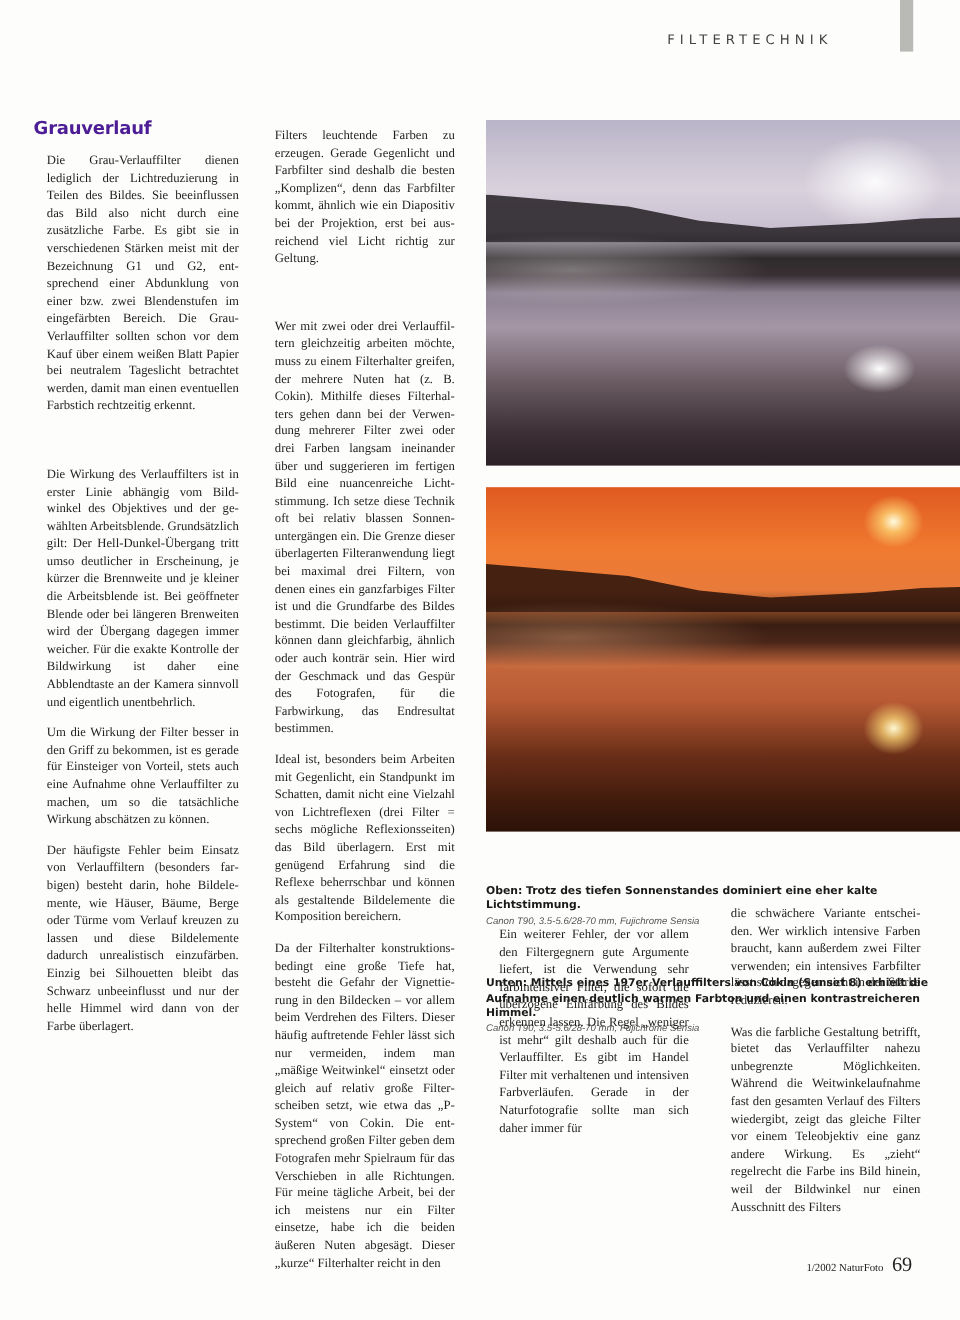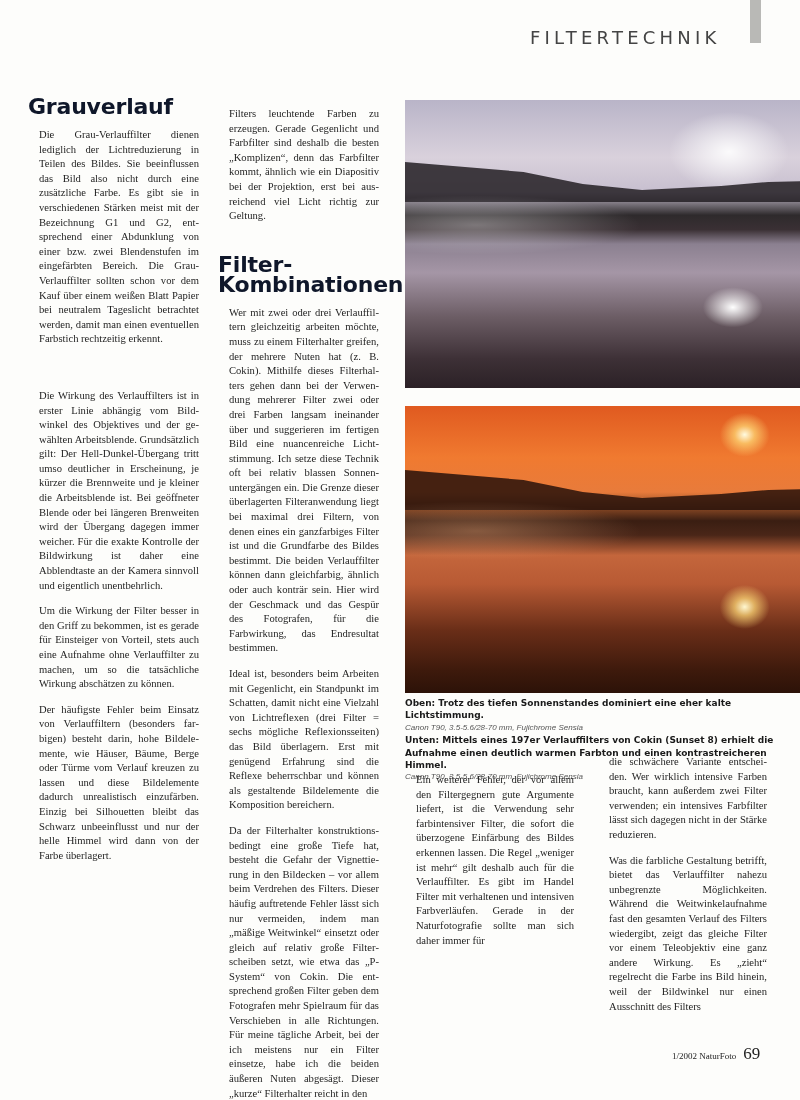--- a/index.html
+++ b/index.html
@@ -3,36 +3,36 @@
 <meta charset="utf-8">
 <style>
   html, body { margin: 0; padding: 0; }
   body {
     width: 800px; height: 1100px; position: relative; overflow: hidden;
     background: #fdfdfb;
     font-family: "DejaVu Sans", sans-serif;
     color: #1e1e1e;
   }
   .section-tag {
-    position: absolute; top: 27px; left: 530px;
-    font-size: 18px; letter-spacing: 4.2px; color: #444;
+    position: absolute; top: 27px; left: 556px;
+    font-size: 11px; letter-spacing: 4.2px; color: #444;
     font-family: "DejaVu Sans", sans-serif;
   }
   .tag-bar {
     position: absolute; top: 0; left: 750px; width: 11px; height: 43px;
     background: #b9b9b6;
   }
   .col {
     position: absolute; font-size: 10.6px; line-height: 14.6px;
     text-align: justify; hyphens: manual;
   }
   .col p { margin: 11px; font-family: Liberation Serif, serif; }
   .col h2 {
-    font-size: 22px; line-height: 20px; margin: 0 0 10px 0; font-weight: bold;
-    color: #0f172a; letter-spacing: -0.2px;
+    font-size: 15px; line-height: 20px; margin: 0 0 10px 0; font-weight: bold;
+    color: #4c1d95; letter-spacing: -0.2px;
   }
   .col1 { left: 28px; top: 97px; width: 182px; }
   .col2 { left: 218px; top: 96px; width: 172px; }
   .col3 { left: 405px; top: 762px; width: 180px; }
   .col4 { left: 598px; top: 744px; width: 180px; }
   .gap { height: 20px; }
   .photo {
     position: absolute; left: 405px; width: 395px; overflow: hidden;
   }
   .photo-cold {
@@ -57,21 +57,21 @@
   .photo-warm .hill { top: 64px; background: rgba(40,18,10,0.85); }
   .photo .mist {
     position: absolute; left: 0; top: 95px; width: 60%; height: 60px;
     background: radial-gradient(ellipse at 30% 50%, rgba(255,255,255,0.35), rgba(255,255,255,0) 70%);
   }
   .photo-warm .mist { background: radial-gradient(ellipse at 30% 50%, rgba(255,190,140,0.35), rgba(255,190,140,0) 70%); }
   .captions {
     position: absolute; left: 405px; top: 697px; width: 390px;
     font-size: 9px; line-height: 12.4px;
   }
-  .captions .cap-bold { font-weight: bold; color: #1a1a1a; }
+  .captions .cap-bold { font-weight: bold; color: #1a1a1a; margin-top: 40px; }
   .captions .cap-meta { font-style: italic; color: #555; font-size: 8px; font-family: Liberation Sans, sans-serif; }
   .footer {
     position: absolute; left: 672px; top: 1044px;
     font-family: "Liberation Serif", serif; color: #222;
   }
   .footer .issue { font-size: 9px; }
   .footer .page { font-size: 17px; margin-left: 3px; }
 </style>
 </head>
 <body>
@@ -85,21 +85,20 @@
   <div class="gap"></div>
   <p>Die Wirkung des Verlauffilters ist in erster Linie abhängig vom Bild­winkel des Objektives und der ge­wählten Arbeitsblende. Grund­sätzlich gilt: Der Hell-Dunkel-Übergang tritt umso deutlicher in Erscheinung, je kürzer die Brenn­weite und je kleiner die Arbeits­blende ist. Bei geöffneter Blende oder bei längeren Brenweiten wird der Übergang dagegen immer weicher. Für die exakte Kontrolle der Bildwirkung ist daher eine Abblendtaste an der Kamera sinn­voll und eigentlich unentbehrlich.</p>
   <p>Um die Wirkung der Filter besser in den Griff zu bekommen, ist es gerade für Einsteiger von Vorteil, stets auch eine Aufnahme ohne Verlauffilter zu machen, um so die tatsächliche Wirkung abschätzen zu können.</p>
   <p>Der häufigste Fehler beim Einsatz von Verlauffiltern (besonders far­bigen) besteht darin, hohe Bildele­mente, wie Häuser, Bäume, Berge oder Türme vom Verlauf kreuzen zu lassen und diese Bildelemente dadurch unrealistisch einzufär­ben. Einzig bei Silhouetten bleibt das Schwarz unbeeinflusst und nur der helle Himmel wird dann von der Farbe überlagert.</p>
   <div class="gap"></div>
 </div>
 
 <div class="col col2">
   <p>Filters leuchtende Farben zu erzeugen. Gerade Gegenlicht und Farbfilter sind deshalb die besten „Komplizen“, denn das Farbfilter kommt, ähnlich wie ein Diapositiv bei der Projektion, erst bei aus­reichend viel Licht richtig zur Geltung.</p>
   <div class="gap"></div>
-  <h2>Filter-Kombinationen</h2>
   <p>Wer mit zwei oder drei Verlauffil­tern gleichzeitig arbeiten möchte, muss zu einem Filterhalter grei­fen, der mehrere Nuten hat (z. B. Cokin). Mithilfe dieses Filterhal­ters gehen dann bei der Verwen­dung mehrerer Filter zwei oder drei Farben langsam ineinander über und suggerieren im fertigen Bild eine nuancenreiche Licht­stimmung. Ich setze diese Technik oft bei relativ blassen Sonnen­untergängen ein. Die Grenze die­ser überlagerten Filteranwendung liegt bei maximal drei Filtern, von denen eines ein ganzfarbiges Filter ist und die Grundfarbe des Bildes bestimmt. Die beiden Verlauffilter können dann gleich­farbig, ähnlich oder auch konträr sein. Hier wird der Geschmack und das Gespür des Fotografen, für die Farbwirkung, das Endresul­tat bestimmen.</p>
   <p>Ideal ist, besonders beim Arbeiten mit Gegenlicht, ein Standpunkt im Schatten, damit nicht eine Viel­zahl von Lichtreflexen (drei Filter = sechs mögliche Reflexionssei­ten) das Bild überlagern. Erst mit genügend Erfahrung sind die Reflexe beherrschbar und können als gestaltende Bildelemente die Komposition bereichern.</p>
   <p>Da der Filterhalter konstruktions­bedingt eine große Tiefe hat, besteht die Gefahr der Vignettie­rung in den Bildecken – vor allem beim Verdrehen des Filters. Dieser häufig auftretende Fehler lässt sich nur vermeiden, indem man „mäßige Weitwinkel“ einsetzt oder gleich auf relativ große Filter­scheiben setzt, wie etwa das „P-System“ von Cokin. Die ent­sprechend großen Filter geben dem Fotografen mehr Spielraum für das Verschieben in alle Rich­tungen. Für meine tägliche Arbeit, bei der ich meistens nur ein Filter einsetze, habe ich die beiden äußeren Nuten abgesägt. Dieser „kurze“ Filterhalter reicht in den</p>
 </div>
 
 <div class="photo photo-cold" title="Steaming hot spring at sunset with cool purple tones">
   <div class="hill"></div>
   <div class="mist"></div>
 </div>
 <div class="photo photo-warm" title="Same steaming hot spring at sunset with warm orange tones">

